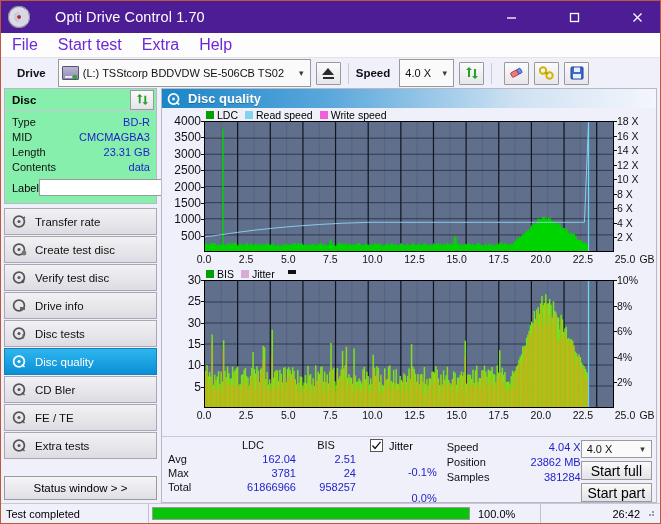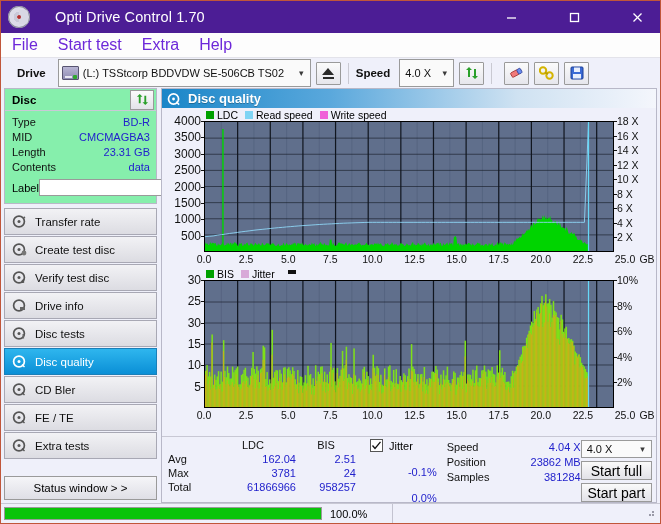--- a/index.html
+++ b/index.html
@@ -1246,24 +1246,26 @@
             <span class="chev">▾</span>
           </div>
           <div class="act">Start full</div>
           <div class="act">Start part</div>
         </div>
       </div>
     </div>
   </div>
 
   <div class="statusbar">
+    <div class="seg" style="width:148px">Test completed</div>
     <div class="pbar">
       <div class="fill" id="pfill" style="width: 100%;"></div>
     </div>
     <div class="seg" style="width:68px;justify-content:flex-start">100.0%</div>
+    <div class="seg" style="flex:1;justify-content:flex-end;border-right:none">26:42</div>
     <div class="grip">
       <svg width="11" height="11" viewBox="0 0 11 11">
           <g fill="#9a9aa8">
             <rect x="7" y="7" width="2" height="2"></rect>
             <rect x="4" y="7" width="2" height="2"></rect>
             <rect x="7" y="4" width="2" height="2"></rect>
           </g>
         </svg>
     </div>
   </div>

